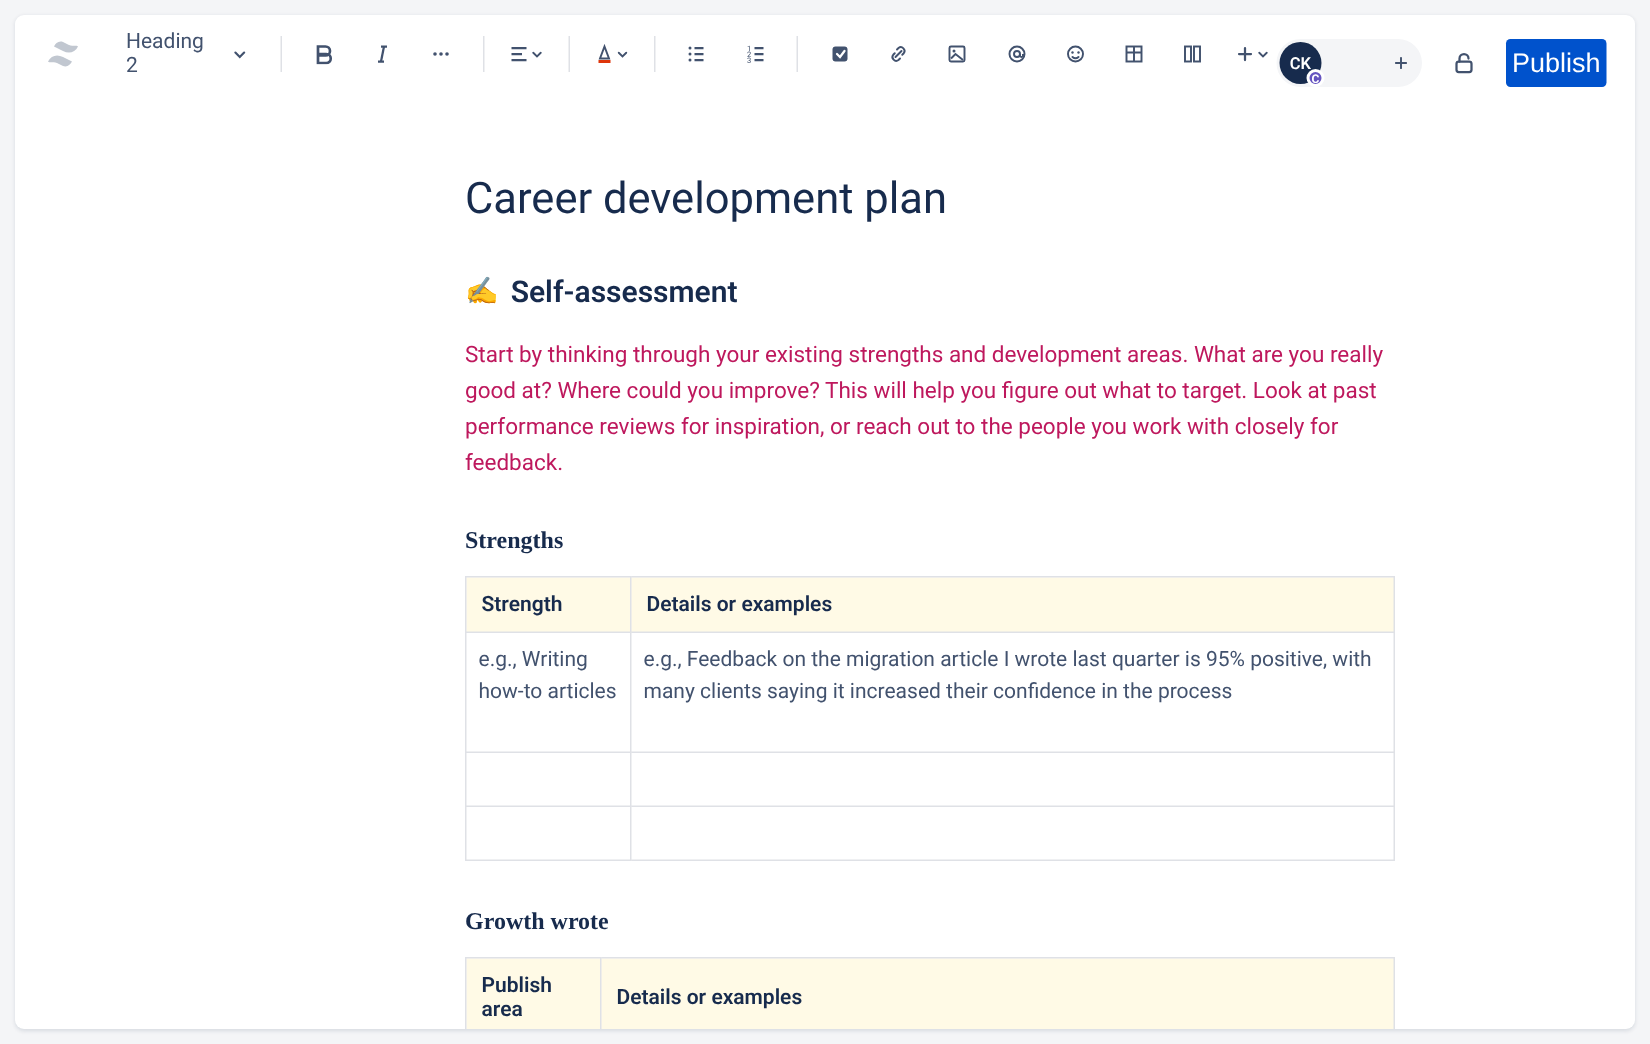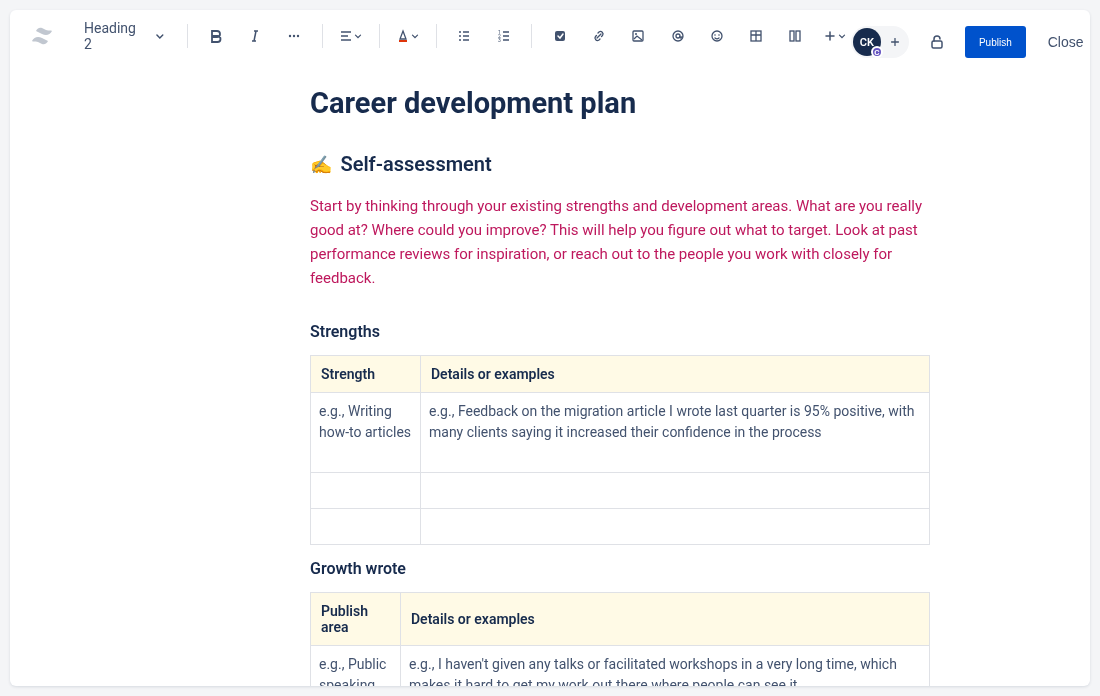--- a/index.html
+++ b/index.html
@@ -86,20 +86,21 @@
       display: flex;
       align-items: center;
       gap: 12px;
     }
     .avatar-group {
       display: flex;
       align-items: center;
       background: #f4f5f7;
       border-radius: 16px;
       padding: 2px;
+      gap: 39px;
     }
     .avatar {
       width: 28px;
       height: 28px;
       border-radius: 50%;
       background: #172b4d;
       color: #fff;
       display: flex;
       align-items: center;
       justify-content: center;
@@ -140,23 +141,23 @@
       display: flex;
       align-items: center;
       justify-content: center;
       color: #42526e;
       cursor: pointer;
     }
     .publish-btn {
       background: #0052cc;
       color: #fff;
       border: none;
-      padding: 0 14px;
+      padding: 0 4px;
       height: 32px;
-      font-size: 10px;
+      font-size: 18px;
       font-weight: 500;
       border-radius: 3px;
       cursor: pointer;
     }
     .close-btn {
       background: transparent;
       color: #42526e;
       border: none;
       padding: 0 10px;
       height: 32px;
@@ -169,23 +170,24 @@
       padding: 20px 70px 40px 70px;
       overflow-y: auto;
     }
     .doc-container {
       max-width: 760px;
       margin: 0 auto;
       padding-left: 140px;
     }
     .doc-title {
       font-size: 29px;
-      font-weight: 700;
+      font-weight: 400;
       color: #172b4d;
       margin-bottom: 32px;
+      margin-top: 30px;
     }
     .section-heading {
       font-size: 20px;
       font-weight: 600;
       color: #172b4d;
       display: flex;
       align-items: center;
       gap: 8px;
       margin-bottom: 18px;
     }
@@ -197,26 +199,27 @@
       line-height: 1.6;
       color: #be185d;
       margin-bottom: 32px;
     }
     .sub-heading {
       font-size: 16px;
       font-weight: 600;
       color: #172b4d;
       margin-bottom: 14px;
       margin-top: 9px;
+      font-family: Liberation Serif, serif;
     }
     table.data-table {
       width: 100%;
       border-collapse: collapse;
       border: 1px solid #dfe1e6;
-      margin-bottom: 14px;
+      margin-bottom: 32px;
     }
     table.data-table th {
       background: #fffae6;
       text-align: left;
       padding: 10px;
       font-size: 14px;
       font-weight: 600;
       color: #172b4d;
       border: 1px solid #dfe1e6;
     }

